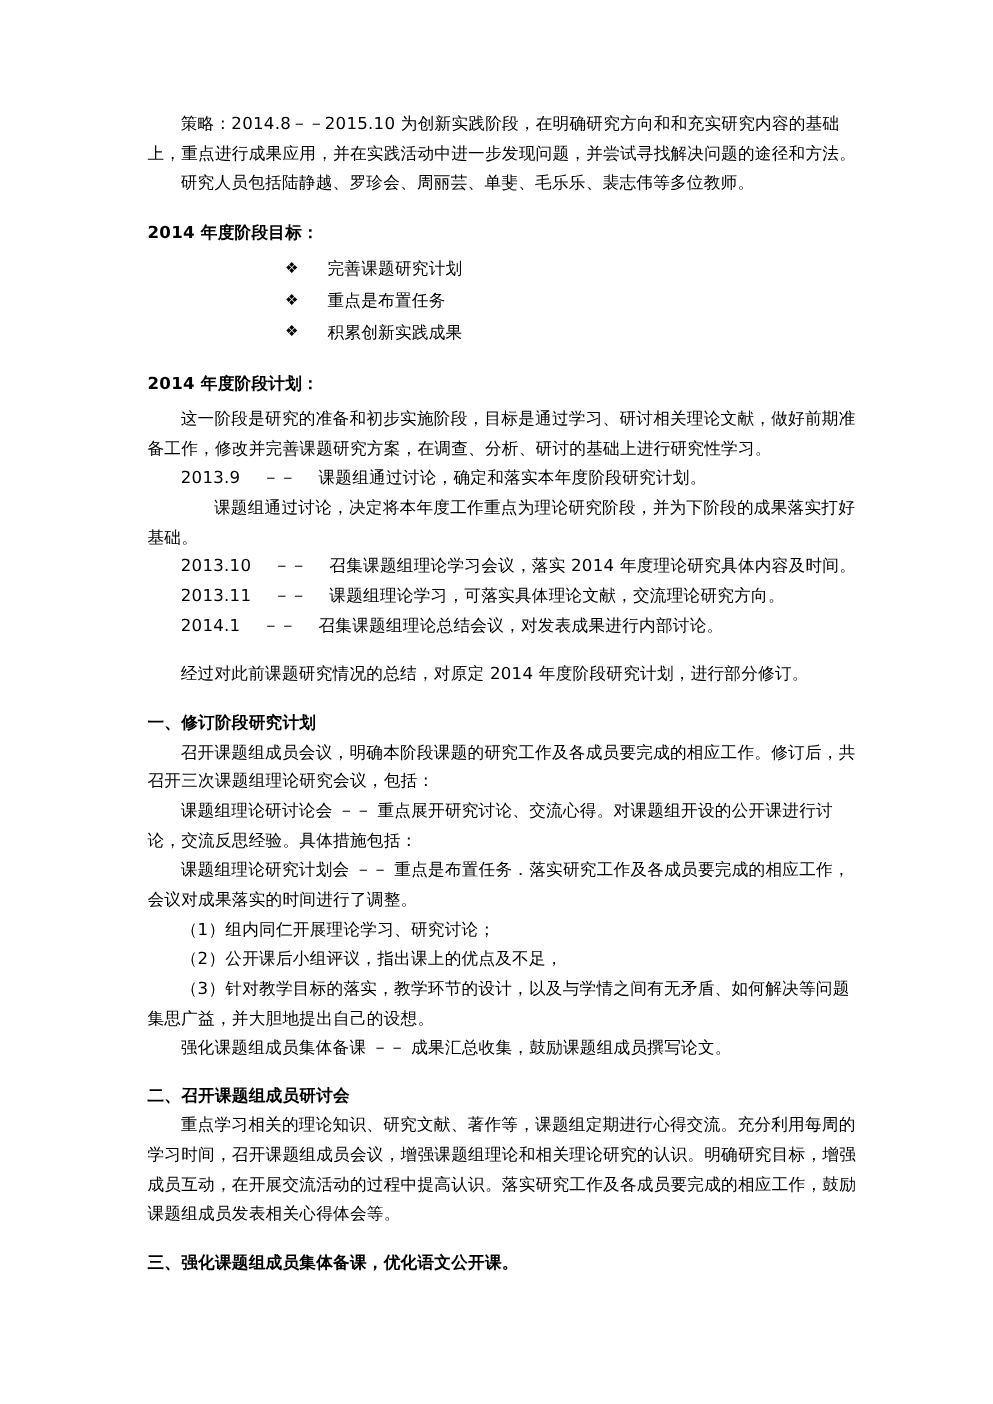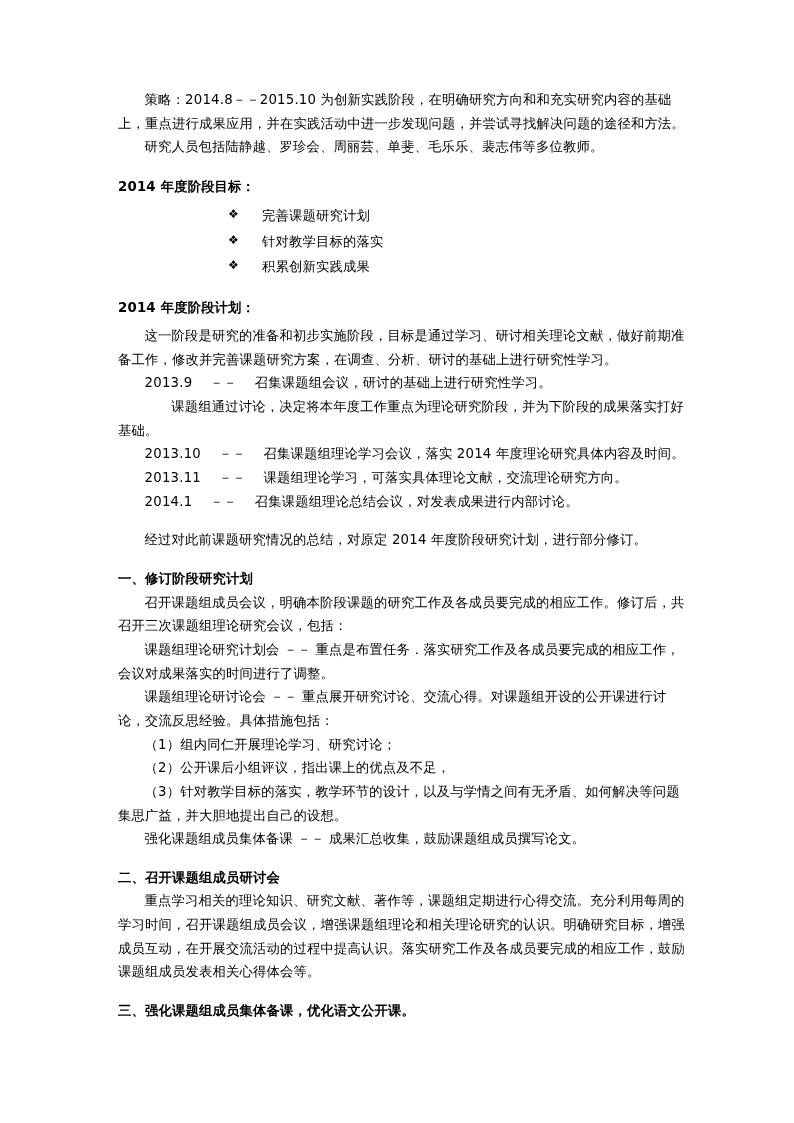--- a/index.html
+++ b/index.html
@@ -76,38 +76,38 @@
 
     <p class="heading">2014 年度阶段目标：</p>
 
     <ul class="bullets">
       <li>
         <span class="dia">❖</span>
         <span>完善课题研究计划</span>
       </li>
       <li>
         <span class="dia">❖</span>
-        <span>针对教学目标的落实</span>
+        <span>重点是布置任务</span>
       </li>
       <li>
         <span class="dia">❖</span>
         <span>积累创新实践成果</span>
       </li>
     </ul>
 
     <p class="heading">2014 年度阶段计划：</p>
 
     <p class="para">这一阶段是研究的准备和初步实施阶段，目标是通过学习、研讨相关理论文献，做好前期准备工作，修改并完善课题研究方案，在调查、分析、研讨的基础上进行研究性学习。</p>
 
     <p class="num-line">
       <span>2013.9</span>
       <span>&nbsp;&nbsp;</span>
       <span>－－</span>
       <span>&nbsp;&nbsp;</span>
-      <span>召集课题组会议，研讨的基础上进行研究性学习。</span>
+      <span>课题组通过讨论，确定和落实本年度阶段研究计划。</span>
     </p>
 
     <p class="sub-indent">课题组通过讨论，决定将本年度工作重点为理论研究阶段，并为下阶段的成果落实打好基础。</p>
 
     <p class="num-line">
       <span>2013.10</span>
       <span>&nbsp;&nbsp;</span>
       <span>－－</span>
       <span>&nbsp;&nbsp;</span>
       <span>召集课题组理论学习会议，落实 2014 年度理论研究具体内容及时间。</span>
@@ -131,22 +131,22 @@
     </p>
 
     <div class="spacer-md"></div>
 
     <p class="para">经过对此前课题研究情况的总结，对原定 2014 年度阶段研究计划，进行部分修订。</p>
 
     <div class="spacer-md"></div>
 
     <p class="flush">一、修订阶段研究计划</p>
     <p class="para">召开课题组成员会议，明确本阶段课题的研究工作及各成员要完成的相应工作。修订后，共召开三次课题组理论研究会议，包括：</p>
+    <p class="para">课题组理论研讨论会 －－ 重点展开研究讨论、交流心得。对课题组开设的公开课进行讨论，交流反思经验。具体措施包括：</p>
     <p class="para">课题组理论研究计划会 －－ 重点是布置任务．落实研究工作及各成员要完成的相应工作，会议对成果落实的时间进行了调整。</p>
-    <p class="para">课题组理论研讨论会 －－ 重点展开研究讨论、交流心得。对课题组开设的公开课进行讨论，交流反思经验。具体措施包括：</p>
     <p class="para">（1）组内同仁开展理论学习、研究讨论；</p>
     <p class="para">（2）公开课后小组评议，指出课上的优点及不足，</p>
     <p class="para">（3）针对教学目标的落实，教学环节的设计，以及与学情之间有无矛盾、如何解决等问题集思广益，并大胆地提出自己的设想。</p>
     <p class="para">强化课题组成员集体备课 －－ 成果汇总收集，鼓励课题组成员撰写论文。</p>
 
     <div class="spacer-md"></div>
 
     <p class="flush">二、召开课题组成员研讨会</p>
     <p class="para">重点学习相关的理论知识、研究文献、著作等，课题组定期进行心得交流。充分利用每周的学习时间，召开课题组成员会议，增强课题组理论和相关理论研究的认识。明确研究目标，增强成员互动，在开展交流活动的过程中提高认识。落实研究工作及各成员要完成的相应工作，鼓励课题组成员发表相关心得体会等。</p>
 

